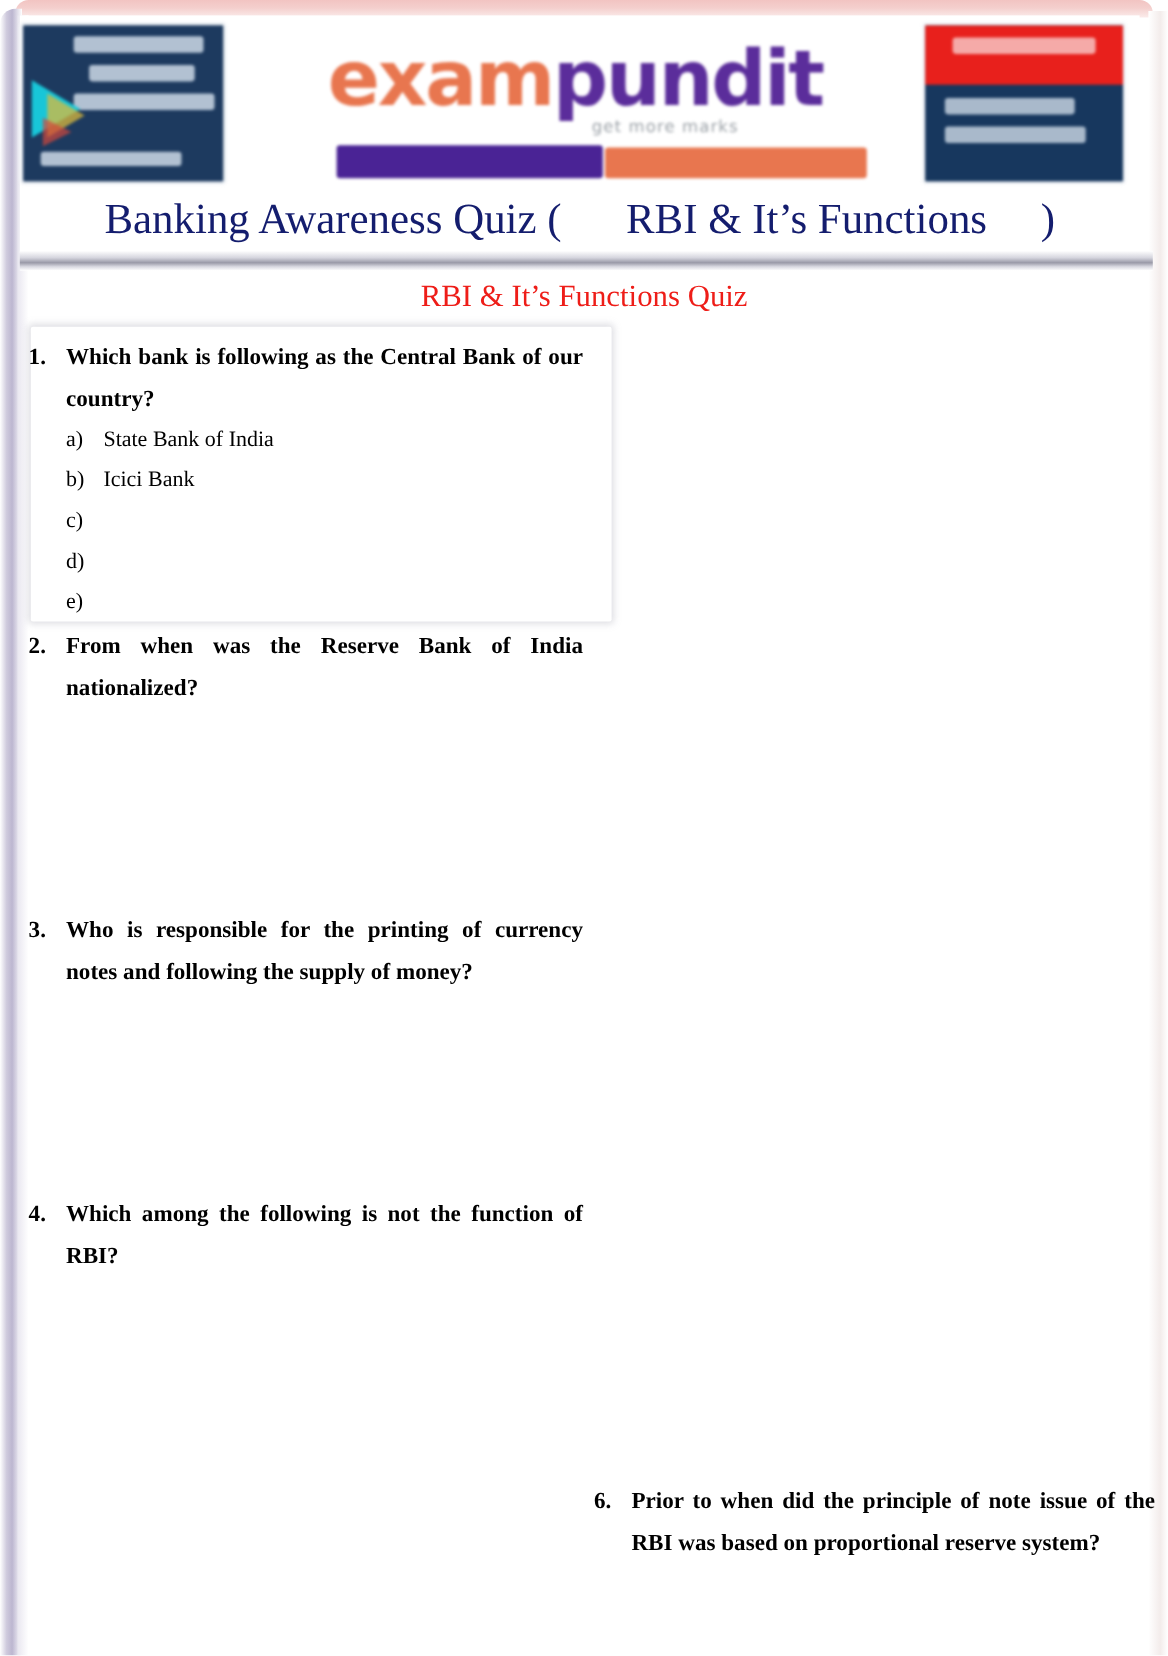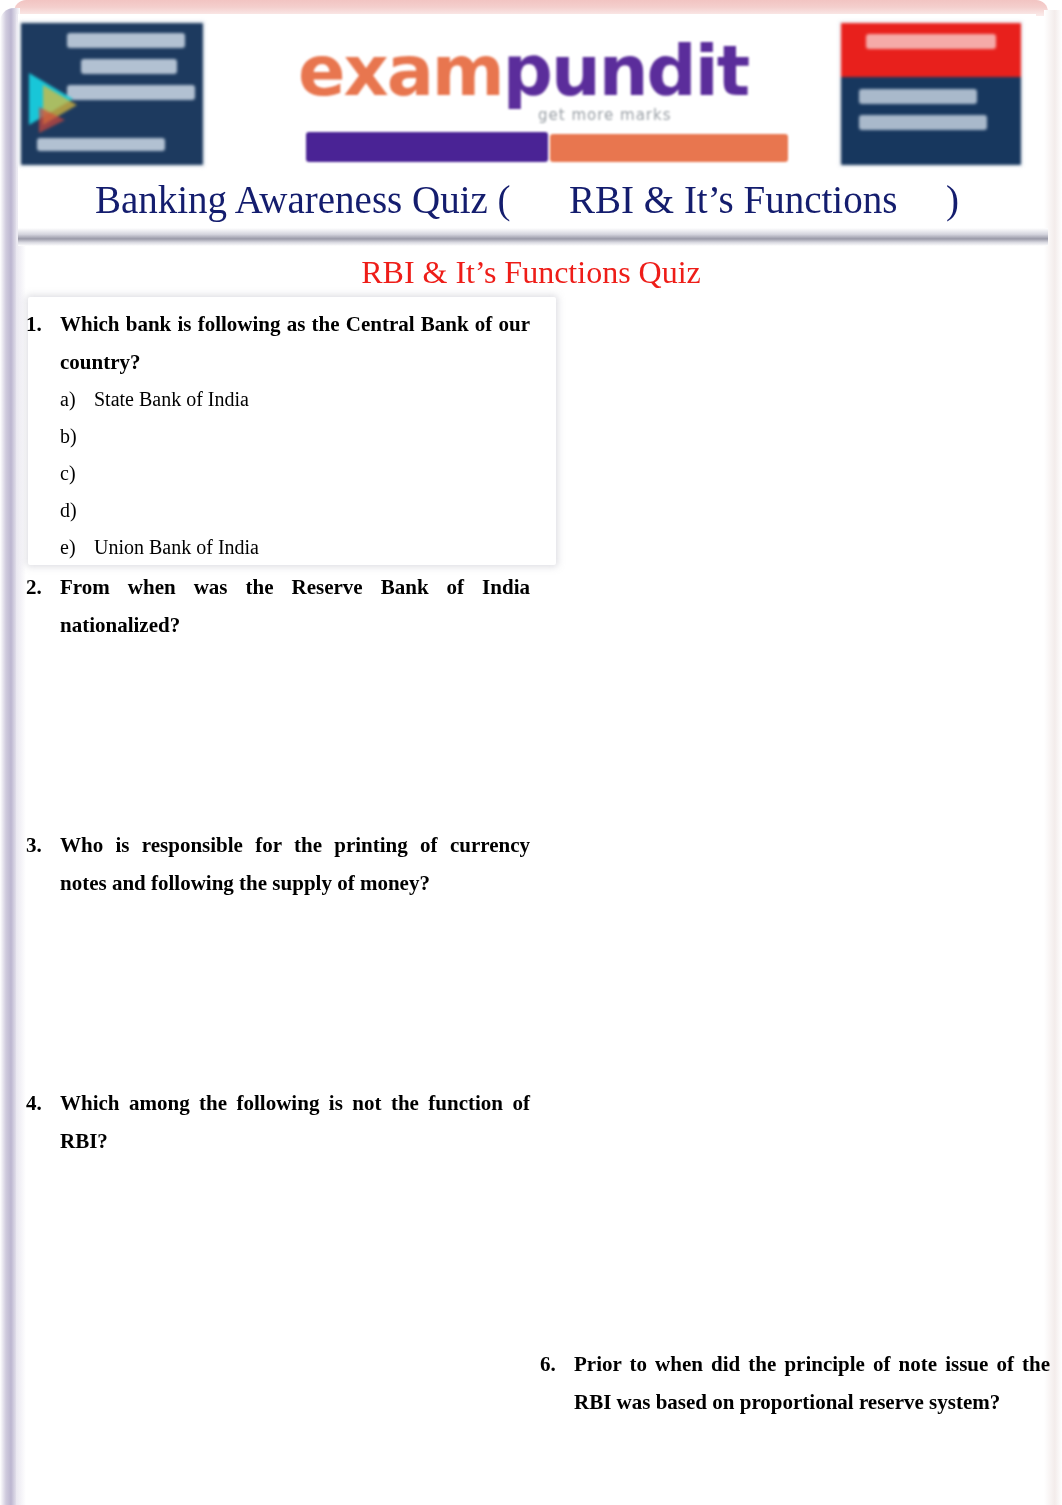--- a/index.html
+++ b/index.html
@@ -199,21 +199,21 @@
     width: 1030px; height: 18px;
     background: linear-gradient(to bottom, #ffffff 0%, #d5d5de 35%, #9a9aa8 60%, #d8d8e0 80%, #ffffff 100%);
   }
 
   
   .quiz-heading {
     position: absolute;
     left: 0; top: 254px;
     width: 1062px;
     text-align: center;
-    font-size: 32px;
+    font-size: 28px;
     color: #ee1d18;
     font-family: "Liberation Serif", serif;
   }
 
   .col-left {
     position: absolute;
     left: 20px; top: 305px;
     width: 510px;
   }
   .col-right {
@@ -337,30 +337,30 @@
       <div class="q-num">1.</div>
       <div class="q-text just">Which bank is following as the Central Bank of our country?</div>
     </div>
     <ul class="opts">
       <li class="opt">
         <span class="opt-key">a)</span>
         <span class="opt-val">State Bank of India</span>
       </li>
       <li class="opt">
         <span class="opt-key">b)</span>
+        <span class="opt-val">Icici Bank</span>
       </li>
       <li class="opt">
         <span class="opt-key">c)</span>
       </li>
       <li class="opt">
         <span class="opt-key">d)</span>
       </li>
       <li class="opt">
         <span class="opt-key">e)</span>
-        <span class="opt-val">Union Bank of India</span>
       </li>
     </ul>
   </div>
 
   <div class="q-block" style="margin-top:0px;">
     <div class="q-row">
       <div class="q-num">2.</div>
       <div class="q-text just">From when was the Reserve Bank of India nationalized?</div>
     </div>
   </div>

